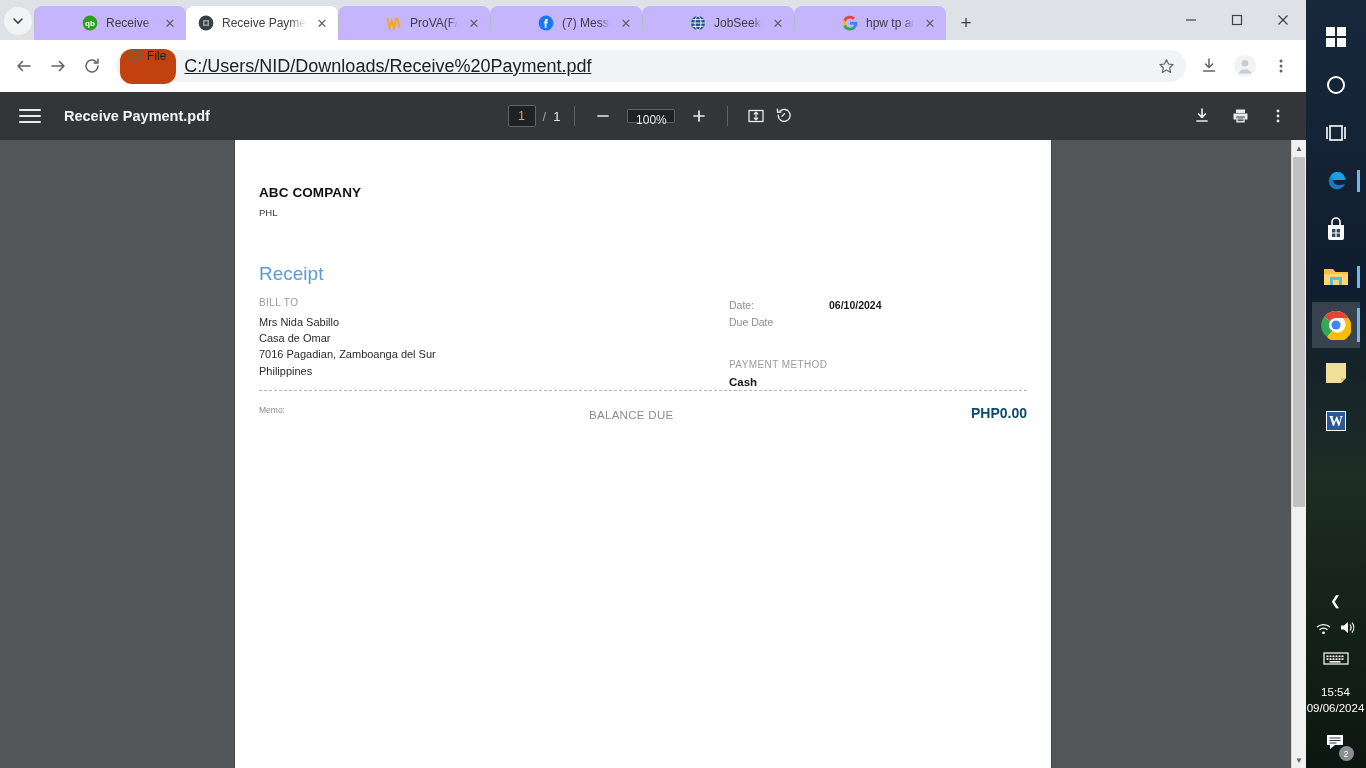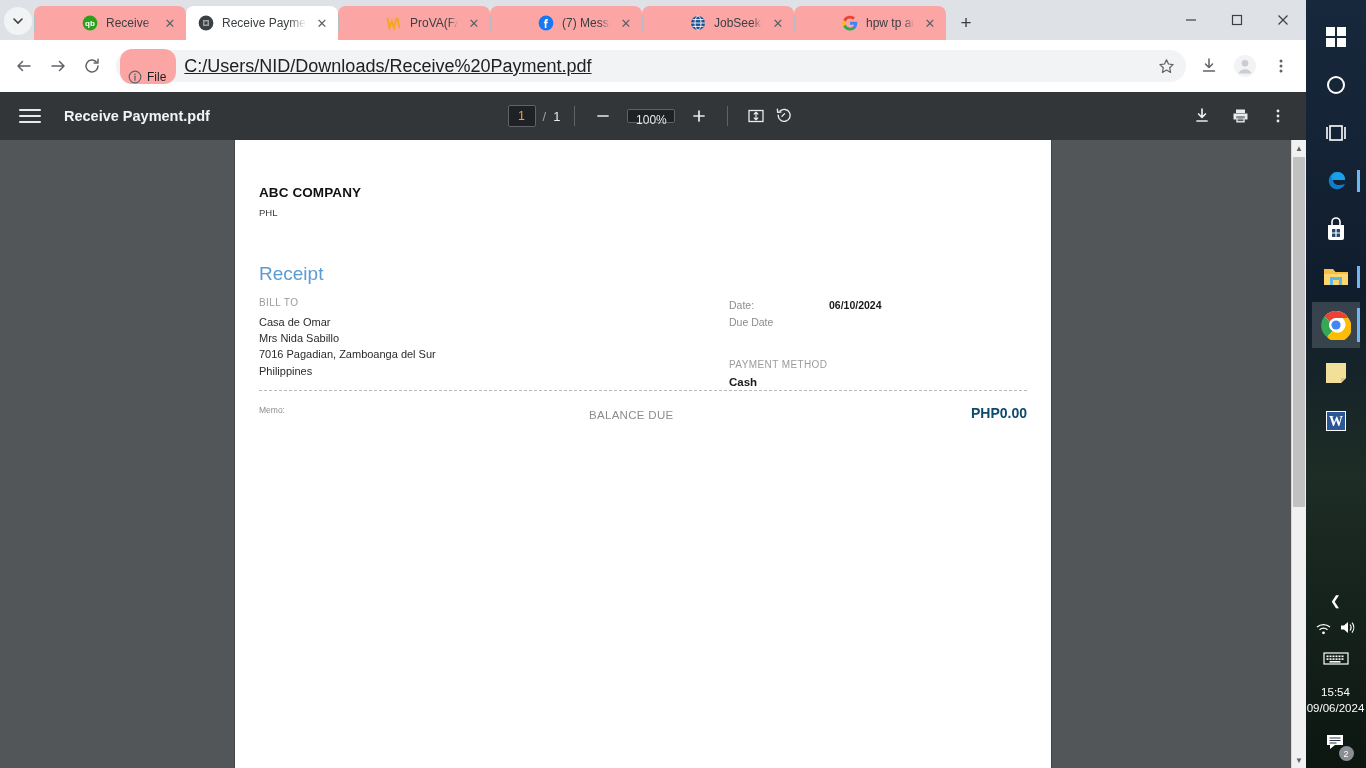--- a/index.html
+++ b/index.html
@@ -41,21 +41,21 @@
     width:28px; height:28px; margin:0 2px 5px 4px;
     border-radius:50%; display:flex; align-items:center; justify-content:center;
     background:#f1f3f4; cursor:pointer; flex:0 0 auto;
   }
   .tab{
     height:34px; display:flex; align-items:center; gap:8px;
     padding:0 8px 0 12px; position:relative;
     border-radius:8px 8px 0 0; cursor:pointer;
     flex:0 0 auto; width:152px;
   }
-  .tab.inactive{ background:#fca5a5;padding-left:48px; }
+  .tab.inactive{ background:#c4b5fd;padding-left:48px; }
   .tab.inactive + .tab.inactive:before,
   .tab.inactive:before{
     content:""; position:absolute; left:0; top:9px;
     width:1px; height:16px; background:#b6bbc1;
   }
   .tab.active{ background:#fff; z-index:3; }
   .tab.active:before{ display:none; }
   .tab .favicon{ width:16px; height:16px; flex:0 0 16px; display:block; }
   .tab .tab-title{
     font-size:12px; color:#3c4043; white-space:nowrap;
@@ -92,23 +92,23 @@
     display:flex; align-items:center; justify-content:center;
     color:#5f6368; cursor:pointer; flex:0 0 32px;
   }
   .navbtn.reload{ margin-right:6px; }
   .omnibox{
     flex:1 1 auto; height:32px; background:#f1f3f4; border-radius:16px;
     display:flex; align-items:center; padding:0 6px 0 4px; margin-right:4px;
     cursor:text;
   }
   .sitechip{
-    display:flex; align-items:flex-end; gap:5px;
+    display:flex; align-items:flex-start; gap:5px;
     height:35px; padding:0 10px 0 8px; border-radius:12px;
-    background:#fca5a5; margin-right:8px; flex:0 0 auto;
+    background:#c2410c; margin-right:8px; flex:0 0 auto;
   }
   .sitechip .lbl{ font-size:12px; color:#202124; }
   .urltext{
     font-size:18px; color:#202124; white-space:nowrap; overflow:hidden;text-decoration:underline;
   }
   .starbtn{
     width:28px; height:28px; border-radius:50%;
     display:flex; align-items:center; justify-content:center;
     color:#5f6368; cursor:pointer; flex:0 0 28px; margin-left:auto;
   }
@@ -632,22 +632,22 @@
         <div class="doc">
 
           <div class="co-name">ABC COMPANY</div>
           <div class="co-line">PHL</div>
 
           <div class="receipt-title">Receipt</div>
 
           <div class="twocol">
             <div class="col-left">
               <div class="lbl-muted">BILL TO</div>
+              <div class="addr-line">Mrs Nida Sabillo</div>
               <div class="addr-line">Casa de Omar</div>
-              <div class="addr-line">Mrs Nida Sabillo</div>
               <div class="addr-line">7016 Pagadian, Zamboanga del Sur</div>
               <div class="addr-line">Philippines</div>
             </div>
             <div class="col-right">
               <div class="kv">
                 <span class="k">Date:</span>
                 <span class="v">06/10/2024</span>
               </div>
               <div class="kv">
                 <span class="k">Due Date</span>

